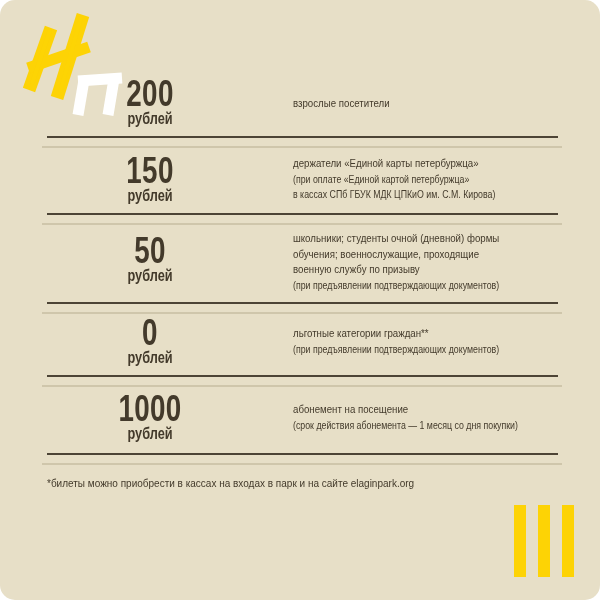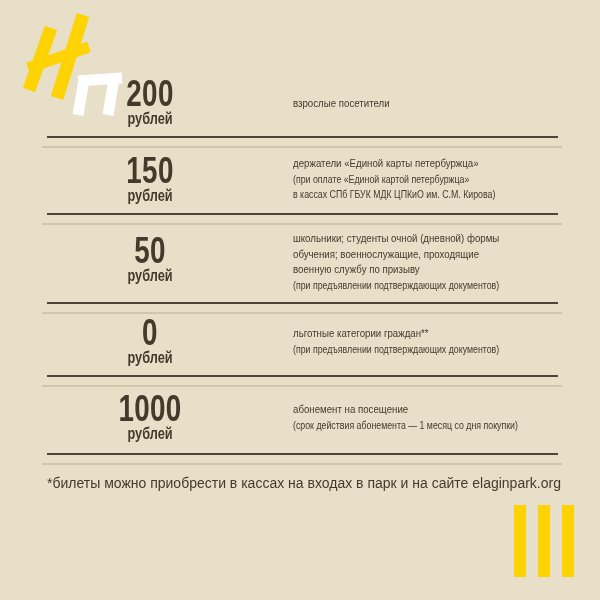--- a/index.html
+++ b/index.html
@@ -11,39 +11,40 @@
     --div-light:#cfc6ab;
     --white:#ffffff;
   }
   .poster{
     position:relative;
     width:600px;height:600px;
     background:var(--bg);
     overflow:hidden;
     font-family:"Liberation Sans",sans-serif;
     color:var(--text);
+    border-radius:15px;
   }
   .logo{position:absolute;left:20px;top:6px;}
   .price-block{
     position:absolute;left:70px;width:160px;
     text-align:center;
     transform:scaleX(.75);transform-origin:50% 0;
   }
   .price-value{display:block;font-size:37px;line-height:28px;font-weight:bold;letter-spacing:0.5px;}
   .price-unit{display:block;font-size:17px;line-height:14px;font-weight:bold;margin-top:4px;}
   .desc-block{
     position:absolute;left:293px;width:300px;
     transform:scaleX(.88);transform-origin:0 0;
   }
   .desc-line{font-size:11px;line-height:15.5px;white-space:nowrap;}
   .note-line{font-size:10px;line-height:15.5px;white-space:nowrap;}
   .divider-dark{position:absolute;left:47px;width:511px;height:2px;background:var(--div-dark);}
   .divider-light{position:absolute;left:42px;width:520px;height:2px;background:var(--div-light);}
   .footnotes{position:absolute;left:47px;top:471px;}
-  .footnote-line{font-size:14px;line-height:25.5px;white-space:nowrap;}
+  .footnote-line{font-size:10px;line-height:25.5px;white-space:nowrap;}
   .accent-bars{position:absolute;right:26px;bottom:23px;display:flex;gap:12px;}
   .accent-bar{width:12px;height:72px;background:var(--yellow);}
 </style>
 </head>
 <body>
 
 <div class="poster">
 
   <svg class="logo" width="110" height="115" viewBox="0 0 110 115" aria-hidden="true">
     <g stroke="#fdd305" stroke-width="13" stroke-linecap="butt" fill="none">

